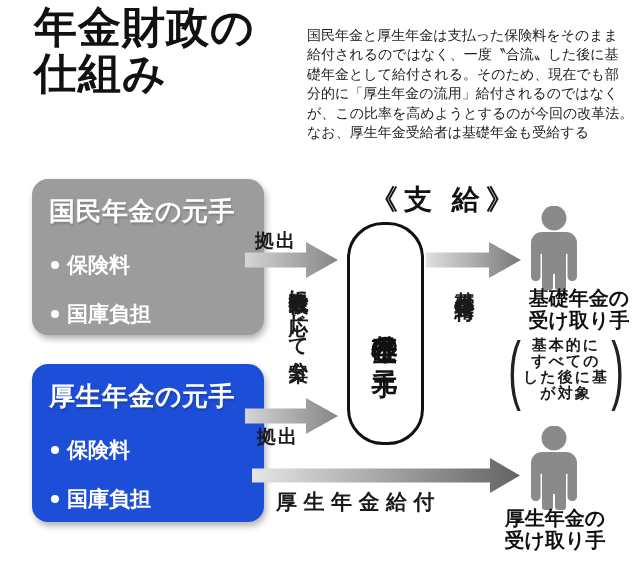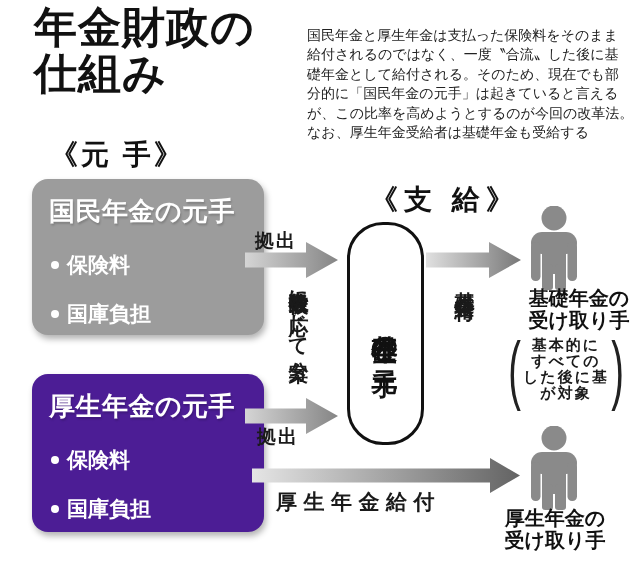--- a/index.html
+++ b/index.html
@@ -49,21 +49,21 @@
   .heading-payment { left: 370px; top: 181px; letter-spacing: 6px; }
 
   
   .source-box {
     left: 32px; width: 232px;
     border-radius: 16px;
     box-shadow: 2px 4px 6px rgba(0,0,0,0.30);
     color: #ffffff;
   }
   .box-kokumin { top: 179px; height: 156px; background: #9c9c9c; }
-  .box-kosei   { top: 374px; height: 158px; background: #4c1d95; }
+  .box-kosei   { top: 364px; height: 158px; background: #1d4ed8; }
   .source-box .box-title {
     margin: 15px 0 6px 17px;
     font-size: 26px;
     font-weight: 900;
     letter-spacing: 0.5px;
     white-space: nowrap;
     text-shadow: 1px 2px 2px rgba(0,0,0,0.18);
   }
   .bullet-row {
     display: flex;
@@ -194,26 +194,25 @@
 
 <div id="canvas">
 
   <div class="abs main-title">年金財政の
 仕組み</div>
 
   <div class="abs intro">
     <div>国民年金と厚生年金は支払った保険料をそのまま</div>
     <div>給付されるのではなく、一度〝合流〟した後に基</div>
     <div>礎年金として給付される。そのため、現在でも部</div>
-    <div>分的に「国民年金の元手」は起きていると言える</div>
+    <div>分的に「厚生年金の流用」給付されるのではなく</div>
     <div>が、この比率を高めようとするのが今回の改革法。</div>
     <div>なお、厚生年金受給者は基礎年金も受給する</div>
   </div>
 
-  <div class="abs section-heading heading-sources">《元 手》</div>
   <div class="abs section-heading heading-payment">《支 給》</div>
 
   <div class="abs source-box box-kokumin">
     <div class="box-title">国民年金の元手</div>
     <div class="bullet-row">
       <span class="bullet-dot"></span>
       <span>保険料</span>
     </div>
     <div class="bullet-row">
       <span class="bullet-dot"></span>

